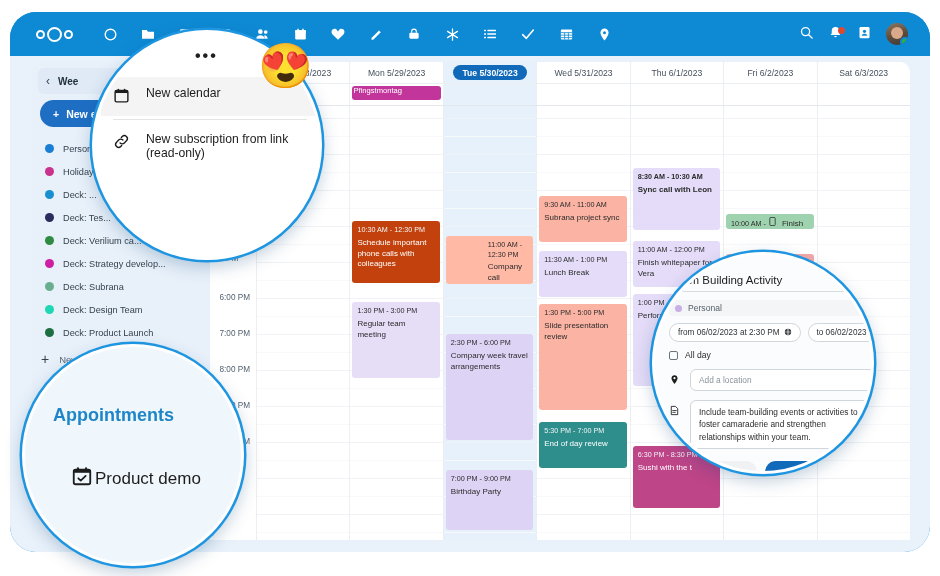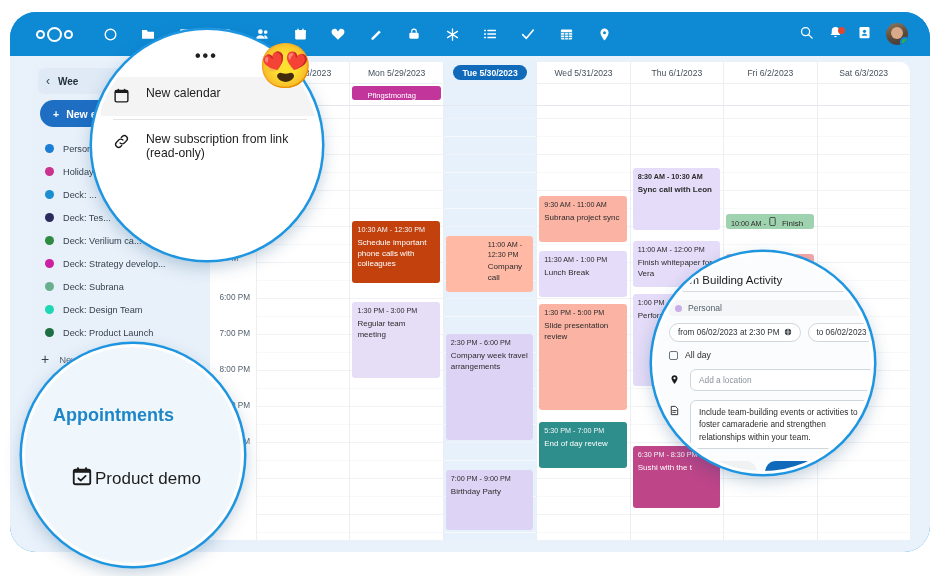--- a/index.html
+++ b/index.html
@@ -162,22 +162,22 @@
     border-bottom: 1px solid #e4e8ec;
   }
   .allday-cell {
     flex: 1 1 0; border-left: 1px solid #eceff2;
     padding: 2px 2px;
   }
   .allday-cell.today { background: #e7f1fb; }
   .allday-chip {
     height: 14px; border-radius: 3px;
     color: #fff; font-size: 7.6px;
-    display: flex; align-items: flex-end;
-    padding-left: 15px;
+    display: flex; align-items: flex-start;
+    padding-left: 1px;
     white-space: nowrap; overflow: hidden;
   }
   .gridwrap {
     position: relative;
     height: 434px;
     overflow: hidden;
   }
   .timecol {
     position: absolute; left: 0; top: 0;
     width: 46px; height: 100%;
@@ -649,21 +649,21 @@
                 <div class="hline" style="top: 264px;"></div>
                 <div class="hline half" style="top: 282px;"></div>
                 <div class="hline" style="top: 300px;"></div>
                 <div class="hline half" style="top: 318px;"></div>
                 <div class="hline" style="top: 336px;"></div>
                 <div class="hline half" style="top: 354px;"></div>
                 <div class="hline" style="top: 372px;"></div>
                 <div class="hline half" style="top: 390px;"></div>
                 <div class="hline" style="top: 408px;"></div>
                 <div class="hline half" style="top: 426px;"></div>
-                <div class="ev" style="background: rgb(255, 185, 165); top: 130px; height: 56px; padding-left: 42px;">
+                <div class="ev" style="background: rgb(255, 185, 165); top: 130px; height: 48px; padding-left: 42px;">
                   <span class="evtime">11:00 AM - 12:30 PM</span>
                   <span class="evtitle">Company call</span>
                 </div>
                 <div class="ev" style="background: rgb(221, 211, 245); top: 228px; height: 106px;">
                   <span class="evtime">2:30 PM - 6:00 PM</span>
                   <span class="evtitle">Company week travel arrangements</span>
                 </div>
                 <div class="ev" style="background: rgb(221, 211, 245); top: 364px; height: 60px;">
                   <span class="evtime">7:00 PM - 9:00 PM</span>
                   <span class="evtitle">Birthday Party</span>

